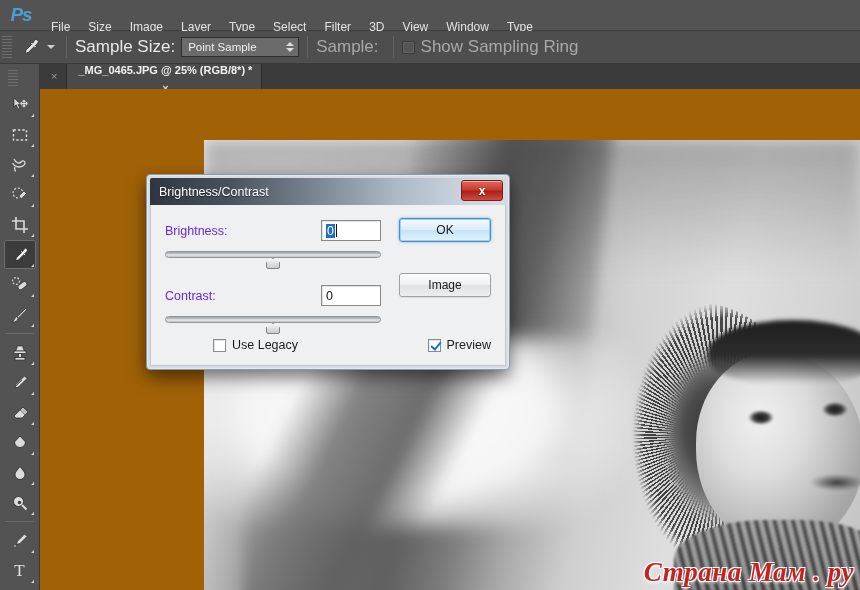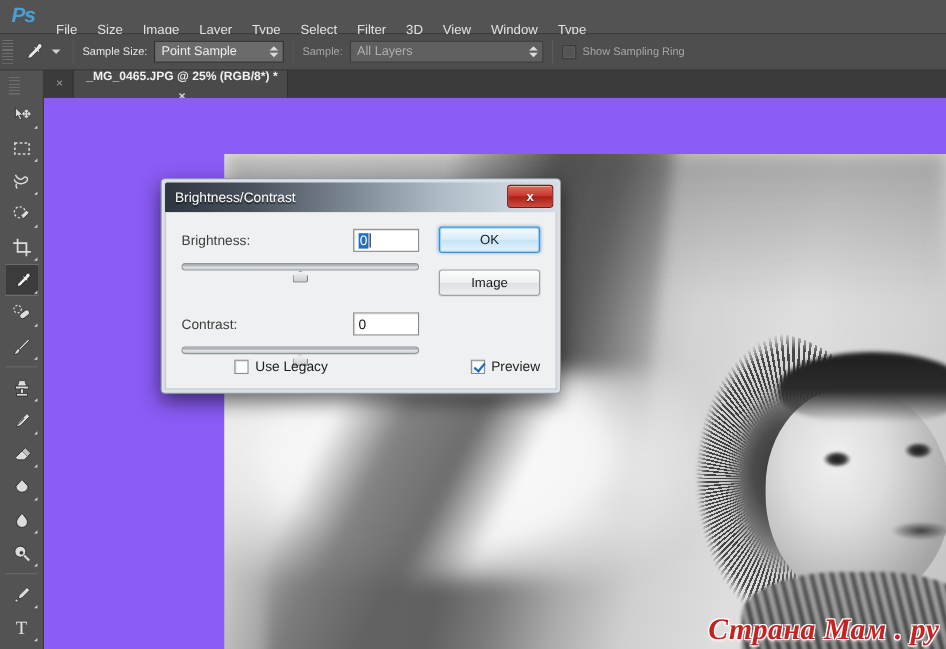--- a/index.html
+++ b/index.html
@@ -49,21 +49,21 @@
     width: 14px; height: 26px; display: flex;
     align-items: center; justify-content: center;
   }
   .caret-dn {
     width: 0; height: 0;
     border-left: 4px solid transparent; border-right: 4px solid transparent;
     border-top: 4px solid #cfcfcf;
   }
   .vdivider { width: 1px; height: 22px; background: #3a3a3a; margin: 0 8px;
               border-right: 1px solid #636363; }
-  .opt-label { font-size: 10px; color: #e8e8e8; margin-right: 6px; white-space: nowrap; }
+  .opt-label { font-size: 17px; color: #e8e8e8; margin-right: 6px; white-space: nowrap; }
   .opt-label.dim { color: #a8a8a8; }
   .combo {
     height: 20px; background: #5f5f5f;
     border: 1px solid #3b3b3b;
     display: flex; align-items: center;
     padding: 0 2px 0 6px; position: relative;
   }
   .combo.active { background: #6b6b6b; border-color: #2e2e2e; }
   .combo .cv { font-size: 11.5px; color: #efefef; flex: 1; white-space: nowrap; }
   .combo.dim .cv { color: #b0b0b0; }
@@ -119,21 +119,21 @@
     position: absolute; right: 2px; bottom: 2px;
     width: 0; height: 0;
     border-left: 3px solid transparent;
     border-bottom: 3px solid #d7d7d7;
   }
   .tb-sep { height: 1px; background: #6a6a6a; margin: 4px 5px; }
 
   
   .doc-area {
     position: absolute; left: 40px; top: 89px; width: 820px; height: 501px;
-    background: #8b5cf6;
+    background: #a16207;
   }
   .photo {
     position: absolute; left: 164px; top: 51px; right: 0; bottom: 0;
     overflow: hidden; background: #9a9a9a;
   }
   .ph-layer { position: absolute; }
   
   .bg-wash {
     left: 0; top: 0; right: 0; bottom: 0;
     background:
@@ -226,21 +226,21 @@
     font-style: italic; font-weight: bold;
     font-size: 27px; color: #c62222; white-space: nowrap;
     text-shadow:
       -1px -1px 0 #fff, 1px -1px 0 #fff, -1px 1px 0 #fff, 1px 1px 0 #fff,
       0 2px 3px rgba(255,255,255,.9);
     letter-spacing: .5px;
   }
 
   
   .dialog {
-    position: absolute; left: 146px; top: 162px; width: 364px; height: 196px;
+    position: absolute; left: 146px; top: 174px; width: 364px; height: 196px;
     background: #d7dde3;
     border: 1px solid #8c9aa6;
     border-radius: 4px;
     box-shadow: 0 7px 18px rgba(0,0,0,.55), 0 0 0 1px rgba(255,255,255,.35) inset;
     padding: 3px;
   }
   .dlg-titlebar {
     height: 27px; border-radius: 2px 2px 0 0;
     background: linear-gradient(90deg, #2f3640 0%, #49515c 22%, #7d8995 48%, #aebac6 70%, #c9d4de 88%, #d4dde5 100%);
     display: flex; align-items: center; position: relative;
@@ -259,21 +259,21 @@
   }
   .dlg-body {
     height: calc(100% - 27px);
     background: #eff0f1;
     border: 1px solid #c3c9ce;
     border-top: none;
     position: relative;
     padding: 15px 14px 10px 14px;
   }
   .field-row { display: flex; align-items: center; justify-content: space-between; }
-  .field-label { font-size: 12.5px; color: #404040; }
+  .field-label { font-size: 12.5px; color: #6d28d9; }
   .num-input {
     width: 60px; height: 21px;
     background: #fff; border: 1px solid #8a8a8a;
     box-shadow: inset 1px 1px 1px rgba(0,0,0,.12);
     display: flex; align-items: center; padding: 0 4px;
     font-size: 12.5px; color: #111;
   }
   .num-input .sel-val {
     background: #1f6fc4; color: #fff; padding: 0 1px;
   }
@@ -291,21 +291,21 @@
   .slider .thumb {
     position: absolute; left: 50%; top: 8px; margin-left: -7px;
     width: 14px; height: 11px;
     background: linear-gradient(180deg, #f3f4f5, #c8cdd1);
     border: 1px solid #7d848a;
     border-radius: 0 0 2px 2px;
     clip-path: polygon(50% 0%, 100% 42%, 100% 100%, 0% 100%, 0% 42%);
   }
   .btn-col { position: absolute; right: 14px; top: 13px; width: 92px; }
   .dlg-btn {
-    width: 92px; height: 24px; margin-bottom: 15px;
+    width: 92px; height: 24px; margin-bottom: 31px;
     border-radius: 3px;
     background: linear-gradient(180deg, #fdfdfd 0%, #eef0f1 48%, #dfe2e4 52%, #eceeef 100%);
     border: 1px solid #9aa1a7;
     font-size: 12px; color: #1a1a1a;
     display: flex; align-items: center; justify-content: center;
     cursor: default;
     box-shadow: 0 1px 1px rgba(0,0,0,.08);
   }
   .dlg-btn.default {
     border: 1px solid #3d8fd0;
@@ -374,27 +374,20 @@
       <span class="cv">Point Sample</span>
       <span class="spin">
         <i class="up"></i>
           <i class="dn"></i>
       </span>
     </div>
 
     <div class="vdivider"></div>
 
     <span class="opt-label dim">Sample:</span>
-    <div class="combo dim" style="width:176px">
-      <span class="cv">All Layers</span>
-      <span class="spin">
-        <i class="up"></i>
-          <i class="dn"></i>
-      </span>
-    </div>
 
     <div class="vdivider"></div>
 
     <div class="opt-chk-wrap">
       <span class="opt-check"></span>
       <span class="opt-label dim">Show Sampling Ring</span>
     </div>
   </div>
 
   <div class="tabbar">
@@ -584,21 +577,21 @@
             <span class="sel-val">0</span>
             <span class="cursor"></span>
           </div>
         </div>
         <div class="slider">
           <div class="track"></div>
           <div class="thumb"></div>
         </div>
       </div>
 
-      <div style="width:216px;margin-top:28px">
+      <div style="width:216px;margin-top:17px">
         <div class="field-row">
           <span class="field-label">Contrast:</span>
           <div class="num-input">
             <span>0</span>
           </div>
         </div>
         <div class="slider">
           <div class="track"></div>
           <div class="thumb"></div>
         </div>

